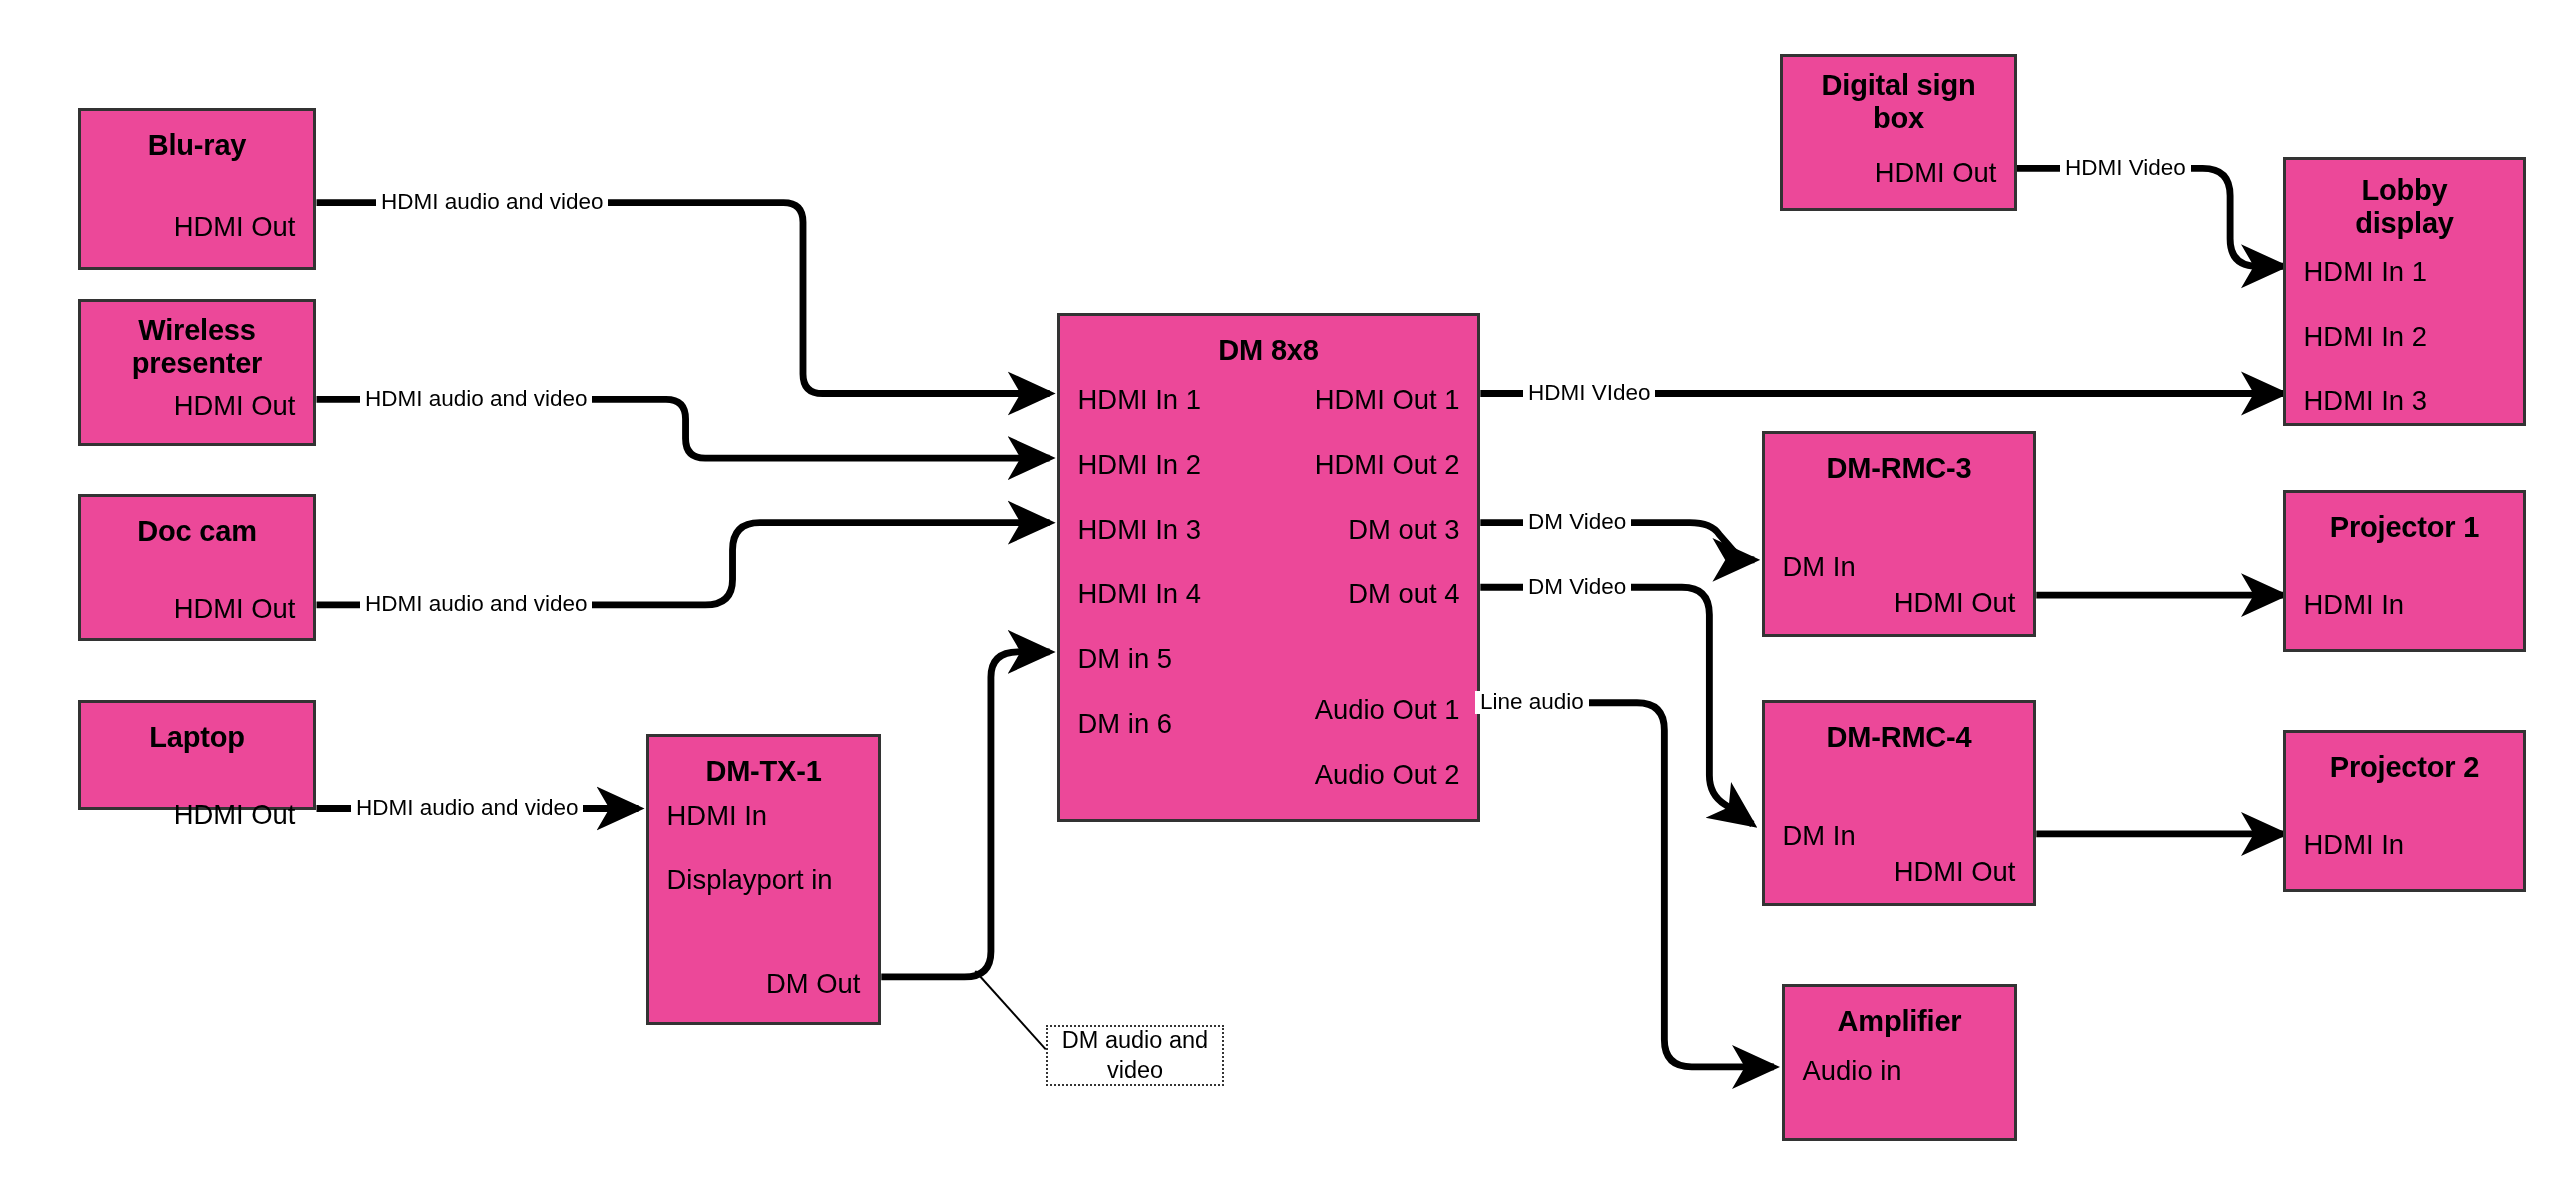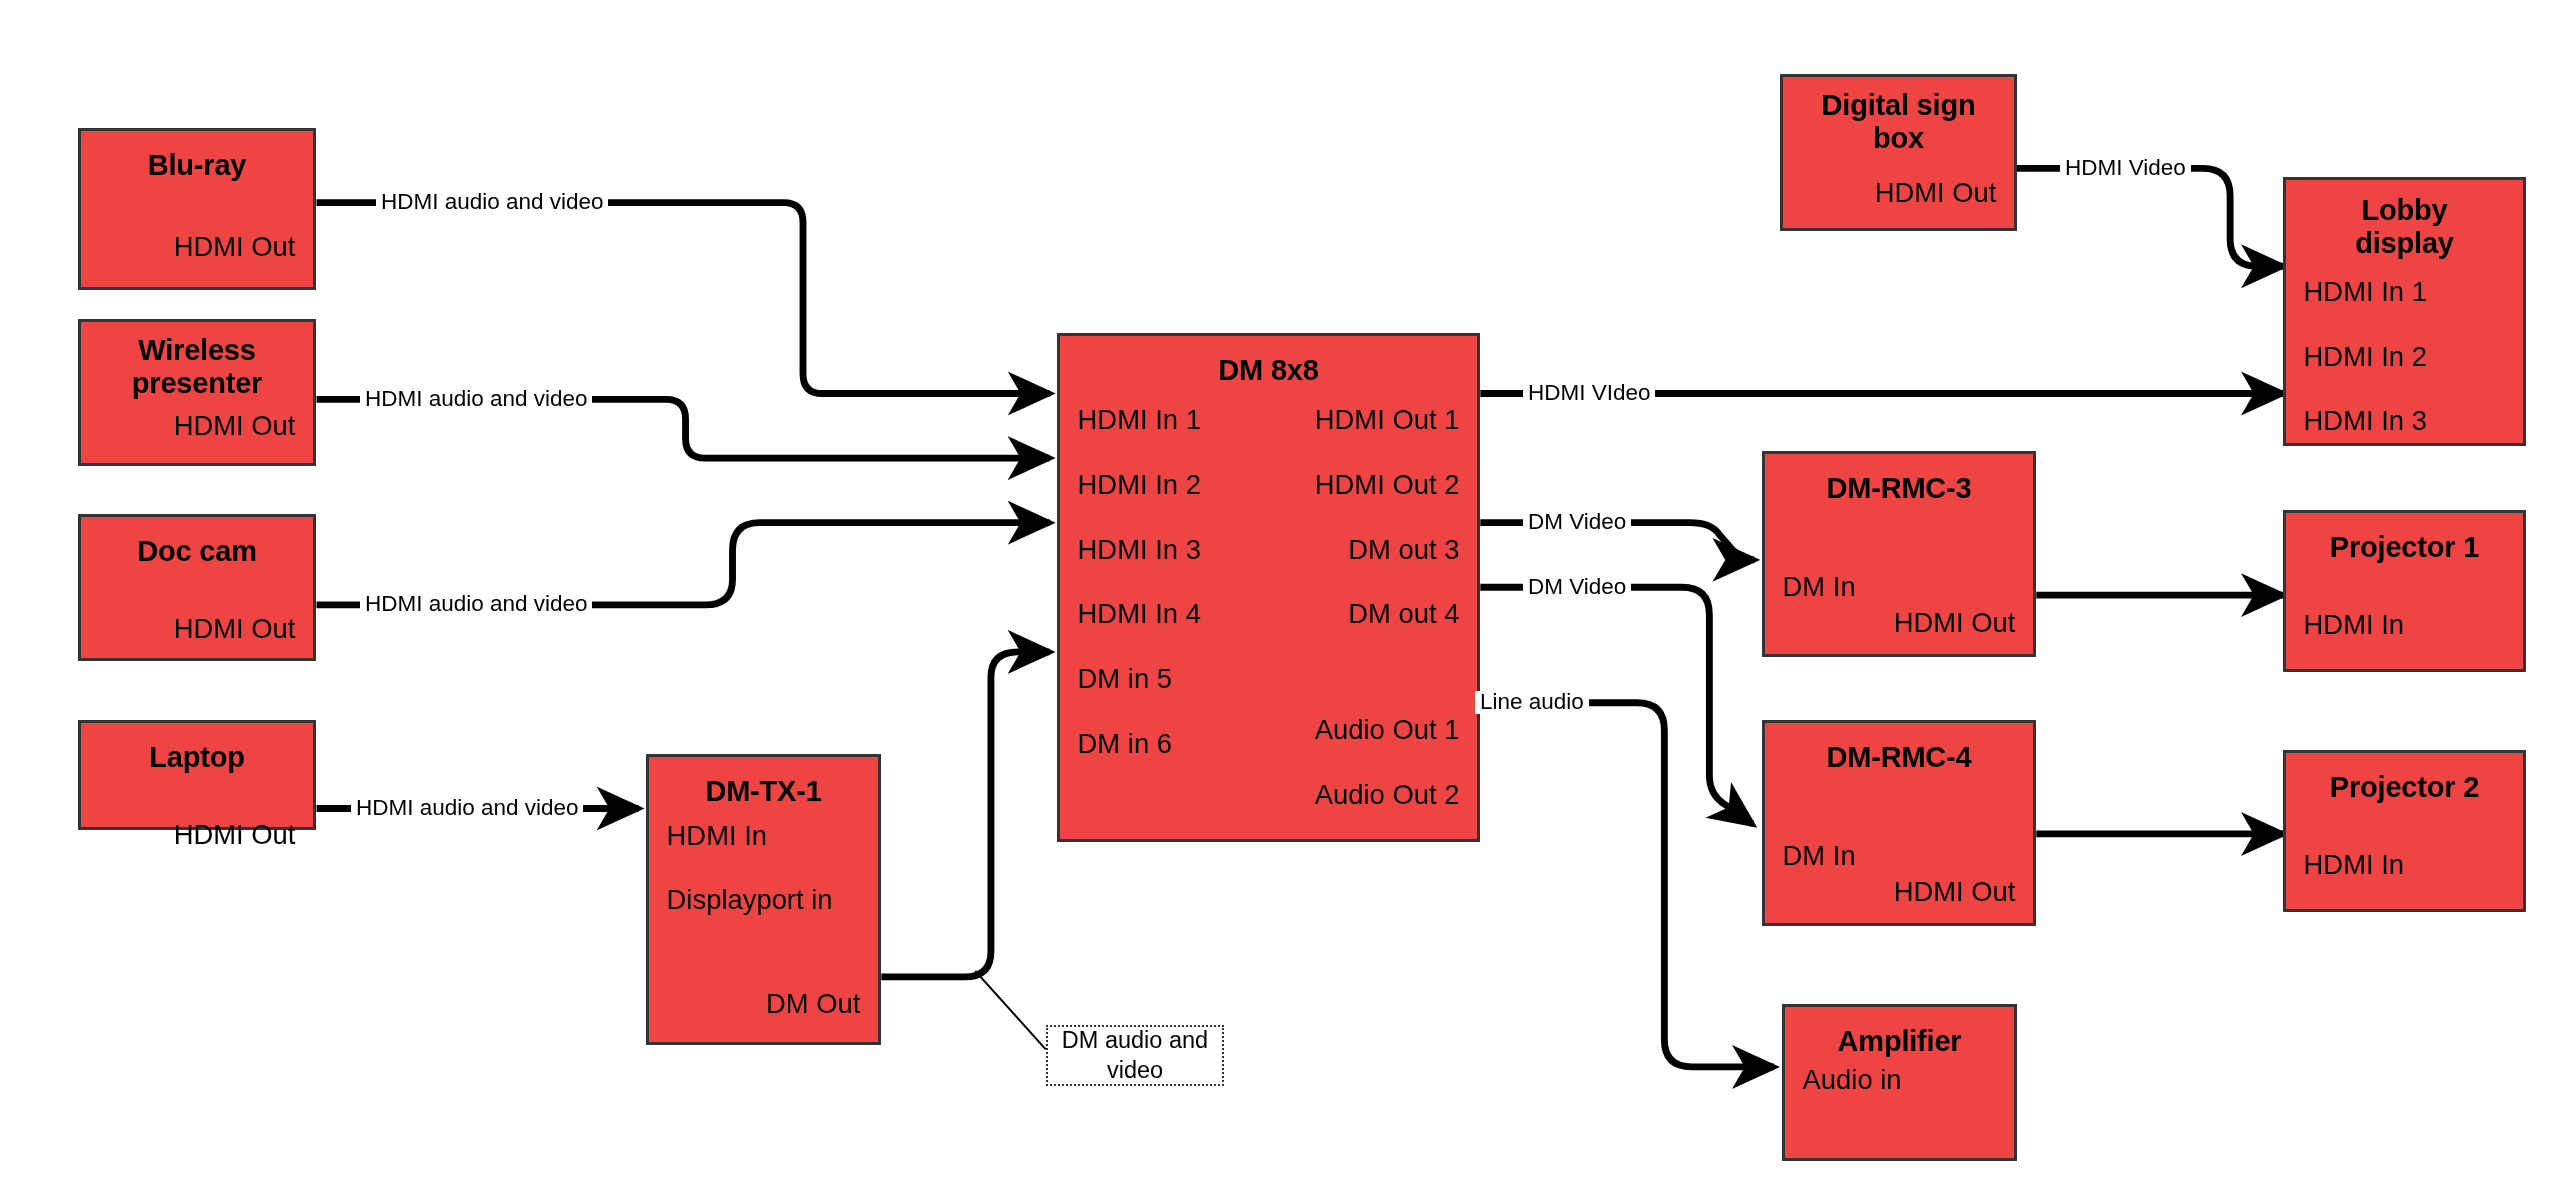--- a/index.html
+++ b/index.html
@@ -5,24 +5,23 @@
 <style>
   html,body{margin:0;padding:0;background:#ffffff;}
   body{
     font-family:"Liberation Sans","DejaVu Sans",sans-serif;
     width:2576px;height:1201px;overflow:hidden;
   }
   #diagram-root{position:relative;width:2576px;height:1201px;background:#fff;}
   svg#wires{position:absolute;left:0;top:0;width:2576px;height:1201px;}
   .box{
     position:absolute;
-    background:#ef4444;
+    background:#ec4899;
     border:3.9px solid #333333;
     box-sizing:border-box;
-    margin-top:20px;
   }
   .box-title{
     position:absolute;left:0;right:0;
     text-align:center;
     font-weight:bold;
     font-size:29px;
     color:#000;
     line-height:1.12;
     letter-spacing:-0.2px;
   }
@@ -175,21 +174,21 @@
     <div class="port left" style="top:98px;">HDMI In</div>
   </div>
 
   <div class="box" style="left:2283px;top:730px;width:243px;height:162px;">
     <div class="box-title" style="top:17.6px;">Projector 2</div>
     <div class="port left" style="top:98px;">HDMI In</div>
   </div>
 
   <div class="box" style="left:1782px;top:984px;width:235px;height:157px;">
     <div class="box-title" style="top:17.6px;">Amplifier</div>
-    <div class="port left" style="top:59px;text-align:center;">Audio in</div>
+    <div class="port left" style="top:70px;text-align:center;">Audio in</div>
   </div>
 
   <div class="callout" style="left:1046px;top:1025px;width:178px;height:61px;">DM audio and video</div>
 
   <div class="wire-label" style="left:376px;top:191px;">HDMI audio and video</div>
 
   <div class="wire-label" style="left:360px;top:388px;">HDMI audio and video</div>
 
   <div class="wire-label" style="left:360px;top:593px;">HDMI audio and video</div>
 

